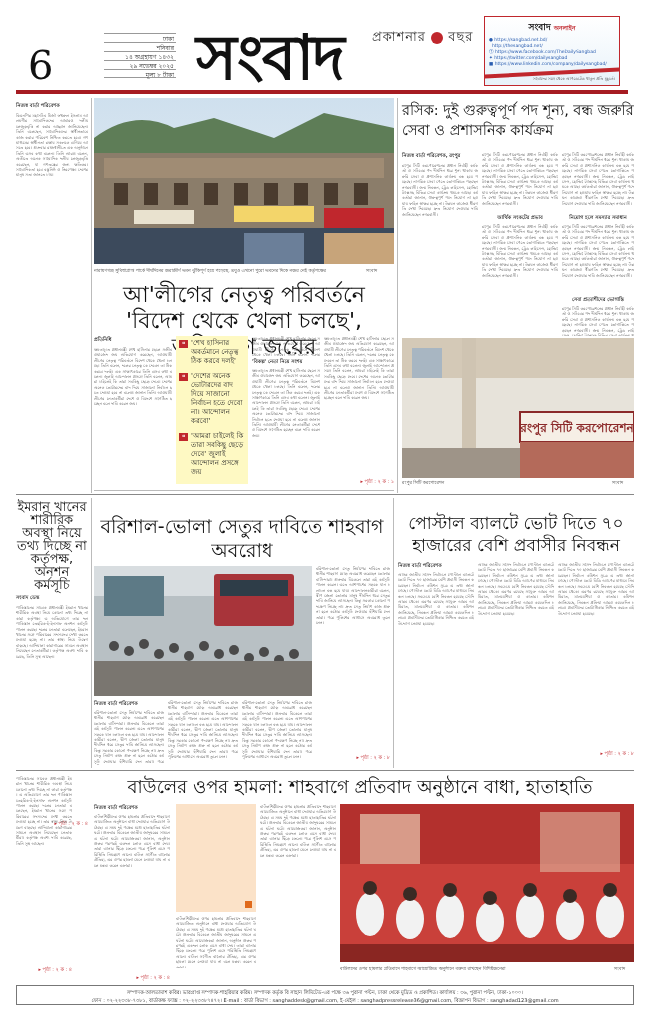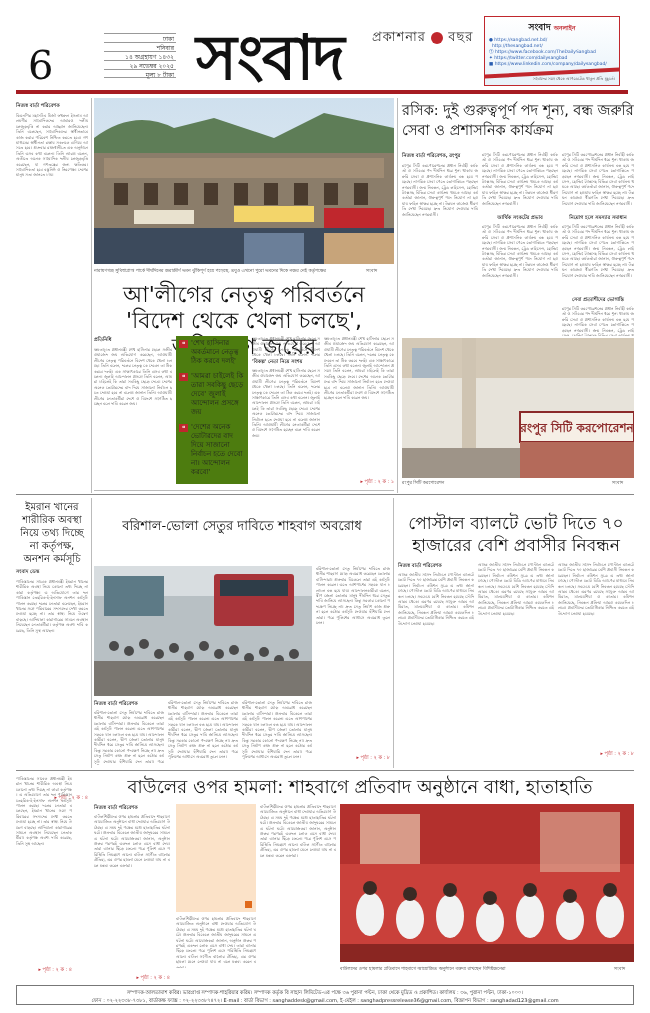--- a/index.html
+++ b/index.html
@@ -28,21 +28,21 @@
   .headline { color: #111; font-family: "DejaVu Sans", sans-serif; line-height: 1.15; }
   .byline { font-size: 5px; font-weight: bold; color: #333; }
   .body-text { font-size: 4px; line-height: 5.4px; color: #444; text-align: justify; word-break: break-all; overflow: hidden; }
   .rule-v { width: 1px; background: #bbb; }
   .rule-h { height: 1px; background: #888; }
 
   .photo { overflow: hidden; }
   .caption { font-size: 4.5px; color: #444; }
   .contd { font-size: 5px; color: #c0272d; text-align: right; }
 
-  .quote-box { background: #4d7c0f; padding: 3px; }
+  .quote-box { background: #fef9c3; padding: 3px; }
   .quote-item { font-size: 7px; line-height: 9px; color: #222; margin-bottom: 6px; position: relative; padding-left: 12px; }
   .quote-item .qmark { position: absolute; left: 0; top: 1px; width: 9px; height: 8px; background: #c0272d; color: #fff; font-size: 6px; line-height: 8px; text-align: center; }
   .pull-box { background: #fbe2c8; padding: 4px; font-size: 6.5px; line-height: 9px; color: #222; }
   .pull-box .qcorner { position: absolute; right: 4px; bottom: 4px; width: 7px; height: 7px; background: #e06a1b; }
 
   .footer-box { left: 16px; top: 985px; width: 618px; height: 20px; border: 1px solid #777; font-size: 5px; color: #333; text-align: center; line-height: 8px; padding-top: 2px; }
 </style>
 </head>
 <body>
 
@@ -117,22 +117,22 @@
 <div class="abs caption" style="left:366px; top:268px;">সংবাদ</div>
 
 <div class="abs headline" style="left:94px; top:282px; width:300px; font-size:22px; line-height:26px; text-align:center;">আ'লীগের নেতৃত্ব পরিবর্তনে 'বিদেশ থেকে খেলা চলছে', অভিযোগ জয়ের</div>
 
 <div class="abs" style="left:94px; top:336px; width:78px;">
   <div class="byline">প্রতিনিধি</div>
   <div class="body-text" style="height:150px; margin-top:3px;">ক্ষমতাচ্যুত প্রধানমন্ত্রী শেখ হাসিনার ছেলে সজীব ওয়াজেদ জয় অভিযোগ করেছেন, আওয়ামী লীগের নেতৃত্ব পরিবর্তনে বিদেশ থেকে খেলা চলছে। তিনি বলেন, দলের নেতৃত্ব কে দেবেন তা ঠিক করবে দলই। এক সাক্ষাৎকারে তিনি এসব কথা বলেন। জুলাই আন্দোলন প্রসঙ্গে তিনি বলেন, আমরা চাইলেই কি তারা সবকিছু ছেড়ে দেবে। দেশের অনেক ভোটারদের বাদ দিয়ে সাজানো নির্বাচন হতে দেওয়া হবে না বলেও জানান তিনি। আওয়ামী লীগের নেতাকর্মীরা দেশে ও বিদেশে সংগঠিত হচ্ছেন বলে দাবি করেন জয়।</div>
 </div>
 <div class="abs quote-box" style="left:176px; top:336px; width:72px; height:148px;">
   <div class="quote-item"><span class="qmark">❝</span><span>'শেখ হাসিনার অবর্তমানে নেতৃত্ব ঠিক করবে দলই'</span></div>
+  <div class="quote-item"><span class="qmark">❝</span><span>'দেশের অনেক ভোটারদের বাদ দিয়ে সাজানো নির্বাচন হতে দেবো না। আন্দোলন করবো'</span></div>
   <div class="quote-item"><span class="qmark">❝</span><span>'আমরা চাইলেই কি তারা সবকিছু ছেড়ে দেবে' জুলাই আন্দোলন প্রসঙ্গে জয়</span></div>
-  <div class="quote-item"><span class="qmark">❝</span><span>'দেশের অনেক ভোটারদের বাদ দিয়ে সাজানো নির্বাচন হতে দেবো না। আন্দোলন করবো'</span></div>
 </div>
 <div class="abs" style="left:252px; top:336px; width:68px;">
   <div class="body-text" style="height:20px;">ক্ষমতাচ্যুত প্রধানমন্ত্রী শেখ হাসিনার ছেলে সজীব ওয়াজেদ জয় অভিযোগ করেছেন, আওয়ামী লীগের নেতৃত্ব পরিবর্তনে বিদেশ থেকে খেলা চলছে। তিনি বলেন, দলের নেতৃত্ব কে দেবেন তা ঠিক করবে দলই। এক সাক্ষাৎকারে তিনি এসব কথা বলেন। জুলাই আন্দোলন প্রসঙ্গে তিনি বলেন, আমরা চাইলেই কি তারা সবকিছু ছেড়ে দেবে। দেশের অনেক ভোটারদের বাদ দিয়ে সাজানো নির্বাচন হতে দেওয়া হবে না বলেও জানান তিনি। আওয়ামী লীগের নেতাকর্মীরা দেশে ও বিদেশে সংগঠিত হচ্ছেন বলে দাবি করেন জয়।</div>
   <div class="byline" style="margin:2px 0;">'বিকল্প' নেতা নিয়ে সংশয়</div>
   <div class="body-text" style="height:120px;">ক্ষমতাচ্যুত প্রধানমন্ত্রী শেখ হাসিনার ছেলে সজীব ওয়াজেদ জয় অভিযোগ করেছেন, আওয়ামী লীগের নেতৃত্ব পরিবর্তনে বিদেশ থেকে খেলা চলছে। তিনি বলেন, দলের নেতৃত্ব কে দেবেন তা ঠিক করবে দলই। এক সাক্ষাৎকারে তিনি এসব কথা বলেন। জুলাই আন্দোলন প্রসঙ্গে তিনি বলেন, আমরা চাইলেই কি তারা সবকিছু ছেড়ে দেবে। দেশের অনেক ভোটারদের বাদ দিয়ে সাজানো নির্বাচন হতে দেওয়া হবে না বলেও জানান তিনি। আওয়ামী লীগের নেতাকর্মীরা দেশে ও বিদেশে সংগঠিত হচ্ছেন বলে দাবি করেন জয়।</div>
 </div>
 <div class="abs" style="left:324px; top:336px; width:70px;">
   <div class="body-text" style="height:142px;">ক্ষমতাচ্যুত প্রধানমন্ত্রী শেখ হাসিনার ছেলে সজীব ওয়াজেদ জয় অভিযোগ করেছেন, আওয়ামী লীগের নেতৃত্ব পরিবর্তনে বিদেশ থেকে খেলা চলছে। তিনি বলেন, দলের নেতৃত্ব কে দেবেন তা ঠিক করবে দলই। এক সাক্ষাৎকারে তিনি এসব কথা বলেন। জুলাই আন্দোলন প্রসঙ্গে তিনি বলেন, আমরা চাইলেই কি তারা সবকিছু ছেড়ে দেবে। দেশের অনেক ভোটারদের বাদ দিয়ে সাজানো নির্বাচন হতে দেওয়া হবে না বলেও জানান তিনি। আওয়ামী লীগের নেতাকর্মীরা দেশে ও বিদেশে সংগঠিত হচ্ছেন বলে দাবি করেন জয়।</div>
   <div class="contd">▸ পৃষ্ঠা : ২ ক : ১</div>
 </div>
@@ -167,28 +167,28 @@
     <rect x="0" y="110" width="118" height="30" fill="#9e9488"></rect>
   </svg>
 </div>
 <div class="abs caption" style="left:402px; top:480px;">রংপুর সিটি করপোরেশন</div>
 <div class="abs caption" style="left:612px; top:480px;">সংবাদ</div>
 
 <div class="abs rule-h" style="left:16px; top:494px; width:618px;"></div>
 <div class="abs rule-h" style="left:94px; top:490px; width:300px; background:#bbb;"></div>
 
 <div class="abs" style="left:16px; top:500px; width:72px;">
-  <div class="headline" style="font-size:10px; line-height:13px; text-align:center;">ইমরান খানের শারীরিক অবস্থা নিয়ে তথ্য দিচ্ছে না কর্তৃপক্ষ, অনশন কর্মসূচি</div>
+  <div class="headline" style="font-size:13px; line-height:13px; text-align:center;">ইমরান খানের শারীরিক অবস্থা নিয়ে তথ্য দিচ্ছে না কর্তৃপক্ষ, অনশন কর্মসূচি</div>
   <div class="byline" style="margin-top:3px;">সংবাদ ডেস্ক</div>
   <div class="body-text" style="height:215px; margin-top:3px;">পাকিস্তানের সাবেক প্রধানমন্ত্রী ইমরান খানের শারীরিক অবস্থা নিয়ে কোনো তথ্য দিচ্ছে না কারা কর্তৃপক্ষ। এ অভিযোগে তার দল পাকিস্তান তেহরিক-ই-ইনসাফ অনশন কর্মসূচি পালন করছে। দলের নেতারা বলেছেন, ইমরান খানের সঙ্গে পরিবারের সদস্যদের দেখা করতে দেওয়া হচ্ছে না। তার স্বাস্থ্য নিয়ে উদ্বেগ বাড়ছে। আদিয়ালা কারাগারের সামনে অবস্থান নিয়েছেন নেতাকর্মীরা। কর্তৃপক্ষ অবশ্য দাবি করেছে, তিনি সুস্থ আছেন।</div>
   <div class="contd">▸ পৃষ্ঠা : ২ ক : ৪</div>
 </div>
 <div class="abs rule-v" style="left:91px; top:498px; height:270px;"></div>
 
-<div class="abs headline" style="left:94px; top:514px; width:296px; font-size:13px; line-height:24px; text-align:center;">বরিশাল-ভোলা সেতুর দাবিতে শাহবাগ অবরোধ</div>
+<div class="abs headline" style="left:94px; top:514px; width:296px; font-size:19px; line-height:24px; text-align:center;">বরিশাল-ভোলা সেতুর দাবিতে শাহবাগ অবরোধ</div>
 <div class="abs photo" style="left:94px; top:566px; width:218px; height:130px;">
   <svg width="218" height="130">
     <rect width="218" height="130" fill="#b8c0c4"></rect>
     <rect x="0" y="0" width="218" height="30" fill="#d8dde0"></rect>
     <rect x="10" y="10" width="60" height="40" fill="#5d7a86"></rect>
     <rect x="120" y="8" width="80" height="52" fill="#a8343a" rx="3"></rect>
     <rect x="126" y="14" width="68" height="16" fill="#2e3d48"></rect>
     <g fill="#4a4a4a">
       <circle cx="20" cy="80" r="5"></circle>
         <circle cx="35" cy="85" r="5"></circle>

